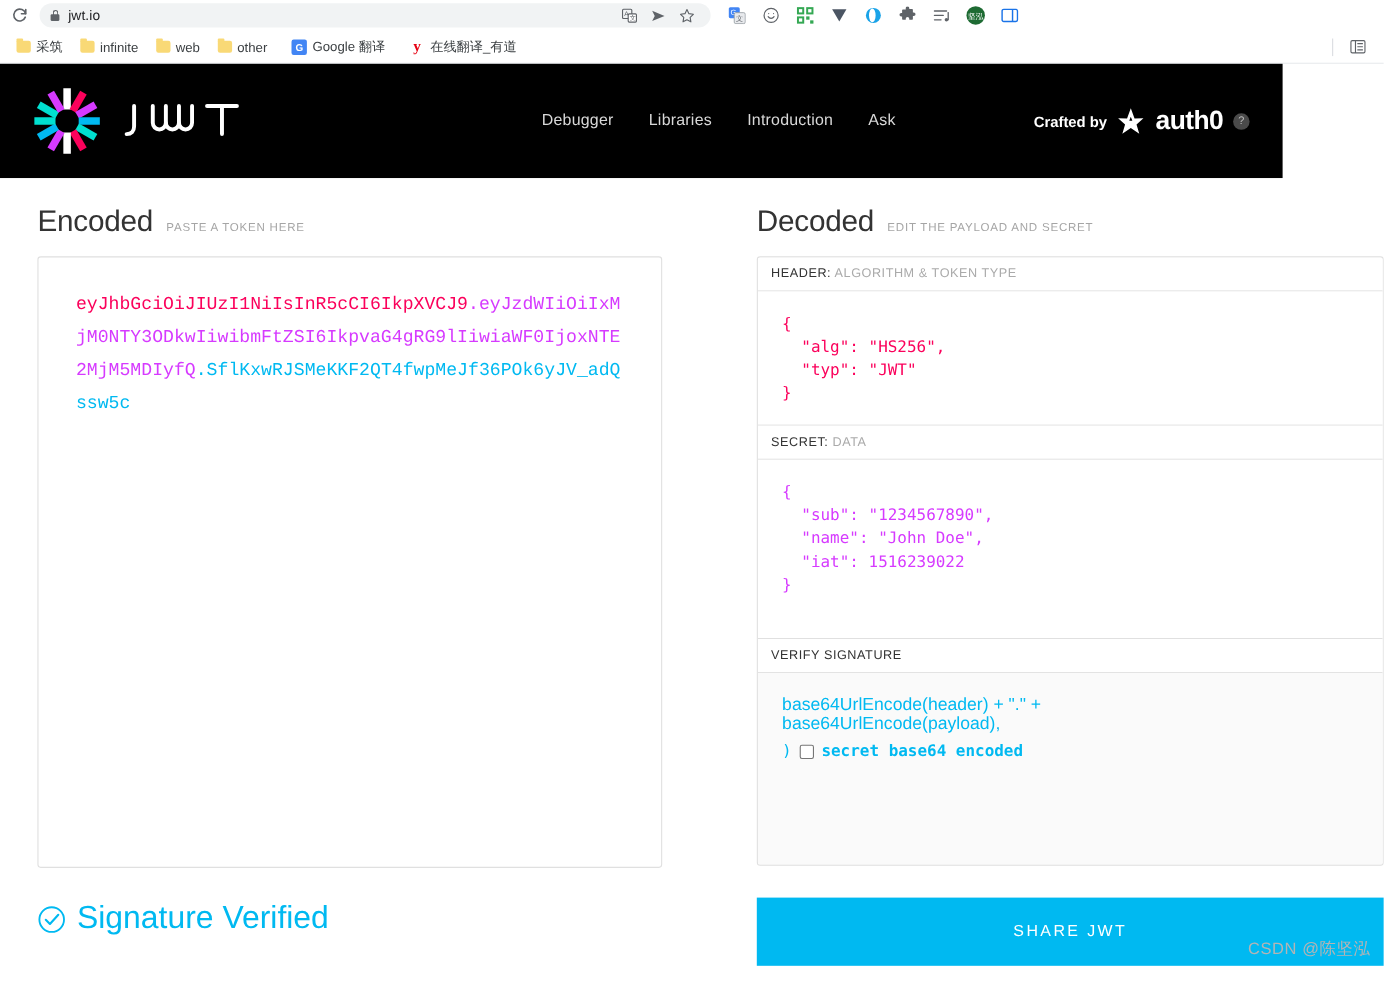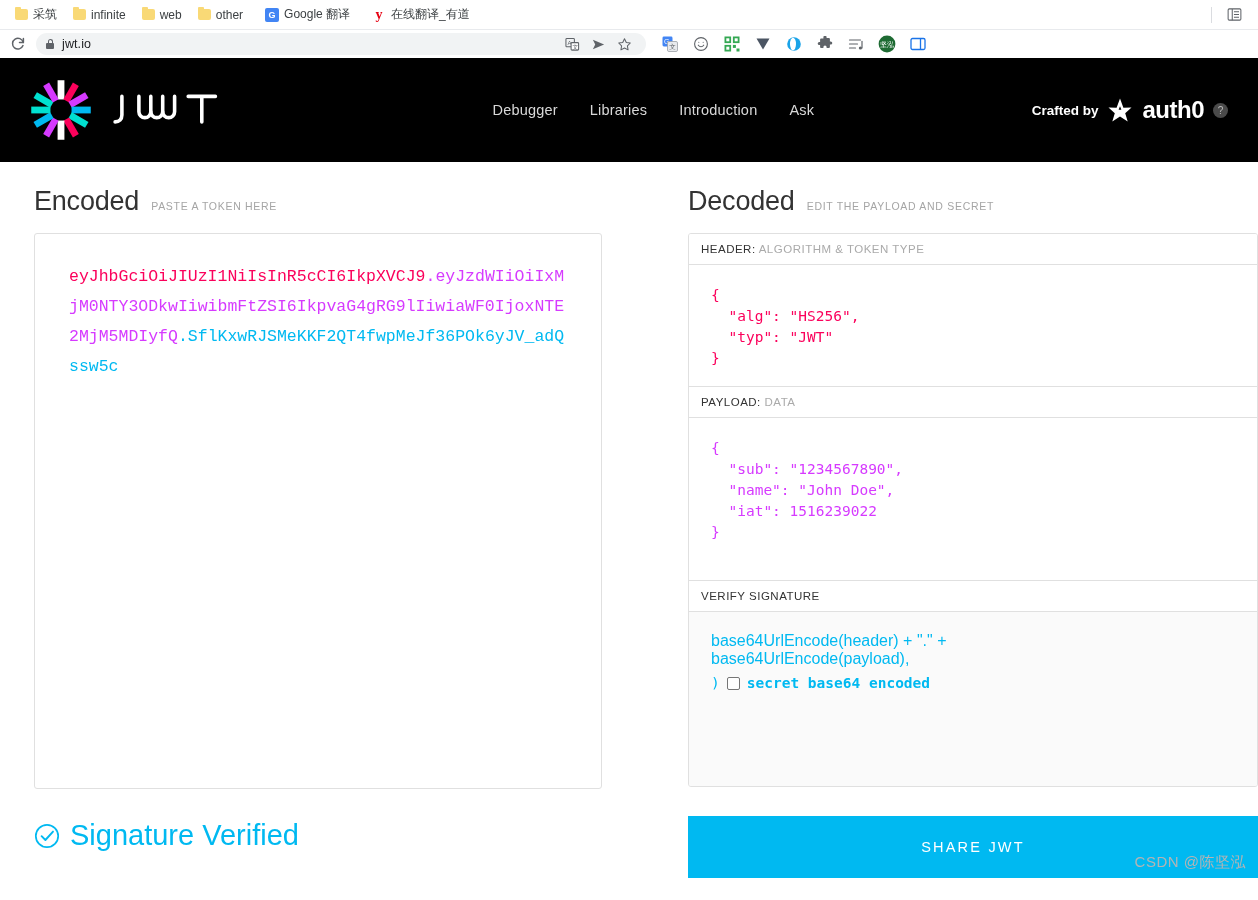--- a/index.html
+++ b/index.html
@@ -62,21 +62,21 @@
     align-items:center; justify-content:center; flex:0 0 auto; }
   .yd-ico { width: 14px; height: 14px; color: #e60012; font-size: 14px;
     font-weight: bold; line-height: 13px; text-align: center; flex: 0 0 auto;
     font-family: "Liberation Serif", serif; }
   #bm-right { margin-left: auto; display: flex; align-items: center; gap: 10px;
     padding-right: 4px; }
   .bm-divider { width: 1px; height: 16px; background: #dadce0; }
 
   
   #jwt-header {
-    width: 1258px; height: 104px; background: #000000;
+    width: 1166px; height: 104px; background: #000000;
     display: flex; align-items: center; padding: 0 30px;
     position: relative;
   }
   #brand { display: flex; align-items: center; gap: 18px; }
   #jwt-logo { width: 62px; height: 62px; flex: 0 0 auto; }
   #wordmark { height: 34px; }
 
   #main-nav { display: flex; align-items: center; gap: 32px; margin-left: 255px; }
   #main-nav a {
     color: #d8d8d8; font-size: 14.5px; text-decoration: none; letter-spacing: .2px;
@@ -166,56 +166,20 @@
   #csdn-watermark {
     position: absolute; right: 12px; bottom: 6px;
     font-size: 15px; color: #b4b4b4; letter-spacing: .5px;
     font-family: "Liberation Sans", sans-serif;
   }
 </style>
 </head>
 <body>
 
 <div id="browser-chrome">
-
-  <div id="bookmarks-bar">
-    <div class="bookmark">
-      <span class="folder-ico"></span>
-      <span>采筑</span>
-    </div>
-    <div class="bookmark">
-      <span class="folder-ico"></span>
-      <span>infinite</span>
-    </div>
-    <div class="bookmark">
-      <span class="folder-ico"></span>
-      <span>web</span>
-    </div>
-    <div class="bookmark">
-      <span class="folder-ico"></span>
-      <span>other</span>
-    </div>
-    <div class="bookmark" style="margin-left:6px;">
-      <span class="gt-ico">G</span>
-      <span>Google 翻译</span>
-    </div>
-    <div class="bookmark" style="margin-left:6px;">
-      <span class="yd-ico">y</span>
-      <span>在线翻译_有道</span>
-    </div>
-    <div id="bm-right">
-      <span class="bm-divider"></span>
-      <span class="tb-icon-btn">
-        <svg width="15" height="15" viewBox="0 0 16 16" fill="none" stroke="#5f6368" stroke-width="1.1">
-          <rect x="1.2" y="2" width="13.6" height="12" rx="1.3"></rect>
-          <path d="M5.6 2v12M7.4 5h5.4M7.4 8h5.4M7.4 11h5.4"></path>
-        </svg>
-      </span>
-    </div>
-  </div>
 
   <div id="toolbar">
     <div class="tb-icon-btn">
       <svg width="16" height="16" viewBox="0 0 16 16" fill="none" stroke="#5f6368" stroke-width="1.5">
         <path d="M13.2 6.4A5.4 5.4 0 1 0 13 9.6" stroke-linecap="round"></path>
         <path d="M13.4 2.6v3.9h-3.9" stroke-linecap="round" stroke-linejoin="round"></path>
       </svg>
     </div>
 
     <div id="omnibox">
@@ -305,20 +269,56 @@
         </svg>
       </span>
       <span class="tb-icon-btn">
         <svg width="16" height="16" viewBox="0 0 16 16" fill="none" stroke="#1a73e8" stroke-width="1.3">
           <rect x="1" y="2.5" width="14" height="11" rx="1.5"></rect>
           <path d="M10.5 2.5v11"></path>
         </svg>
       </span>
     </div>
   </div>
+
+  <div id="bookmarks-bar">
+    <div class="bookmark">
+      <span class="folder-ico"></span>
+      <span>采筑</span>
+    </div>
+    <div class="bookmark">
+      <span class="folder-ico"></span>
+      <span>infinite</span>
+    </div>
+    <div class="bookmark">
+      <span class="folder-ico"></span>
+      <span>web</span>
+    </div>
+    <div class="bookmark">
+      <span class="folder-ico"></span>
+      <span>other</span>
+    </div>
+    <div class="bookmark" style="margin-left:6px;">
+      <span class="gt-ico">G</span>
+      <span>Google 翻译</span>
+    </div>
+    <div class="bookmark" style="margin-left:6px;">
+      <span class="yd-ico">y</span>
+      <span>在线翻译_有道</span>
+    </div>
+    <div id="bm-right">
+      <span class="bm-divider"></span>
+      <span class="tb-icon-btn">
+        <svg width="15" height="15" viewBox="0 0 16 16" fill="none" stroke="#5f6368" stroke-width="1.1">
+          <rect x="1.2" y="2" width="13.6" height="12" rx="1.3"></rect>
+          <path d="M5.6 2v12M7.4 5h5.4M7.4 8h5.4M7.4 11h5.4"></path>
+        </svg>
+      </span>
+    </div>
+  </div>
 </div>
 
 <div id="jwt-header">
   <div id="brand">
     <svg id="jwt-logo" viewBox="0 0 100 100">
       <g transform="translate(50,50)">
         <g>
             <polygon points="-5.5,-48 5.5,-48 5.5,-17 -5.5,-17" fill="#ffffff"></polygon>
           </g>
         <g transform="rotate(30)">
@@ -416,21 +416,21 @@
       <div class="dec-label-bar">
         <span class="k">HEADER:</span>
         <span class="v">ALGORITHM &amp; TOKEN TYPE</span>
       </div>
       <div class="dec-body" id="header-body">{
   "alg": "HS256",
   "typ": "JWT"
 }</div>
 
       <div class="dec-label-bar">
-        <span class="k">PAYLOAD:</span>
+        <span class="k">SECRET:</span>
         <span class="v">DATA</span>
       </div>
       <div class="dec-body" id="payload-body">{
   "sub": "1234567890",
   "name": "John Doe",
   "iat": 1516239022
 }</div>
 
       <div class="dec-label-bar">
         <span class="k">VERIFY SIGNATURE</span>

